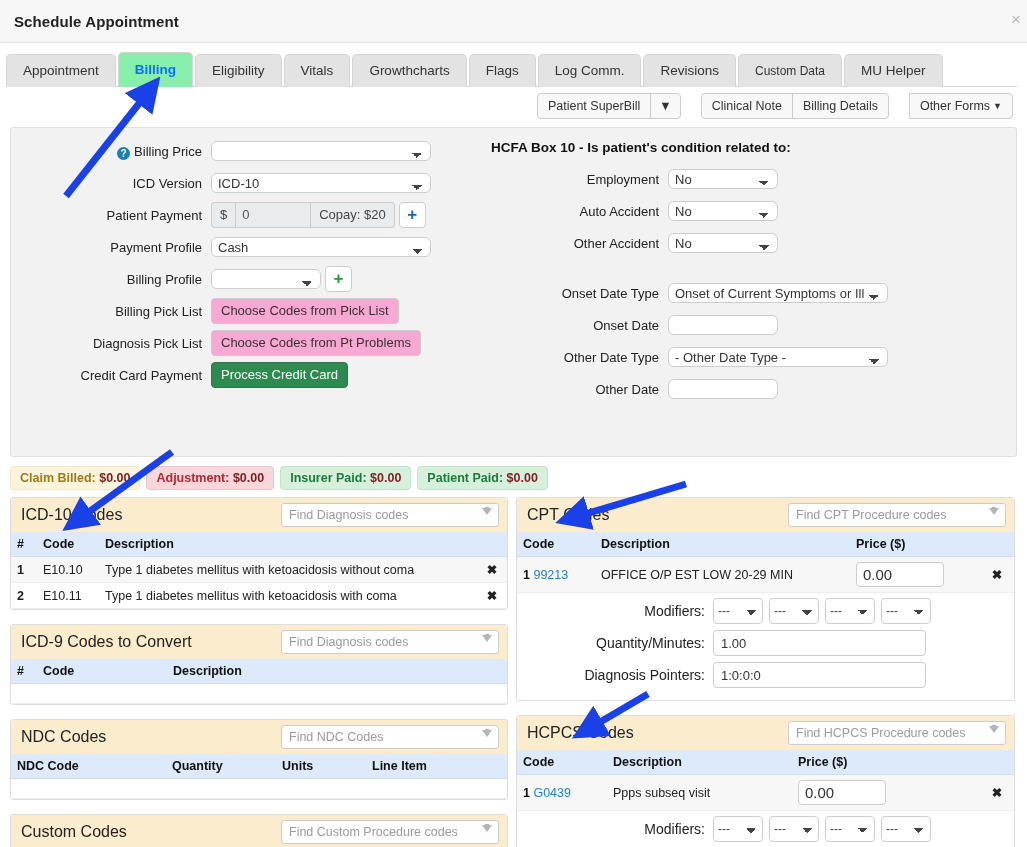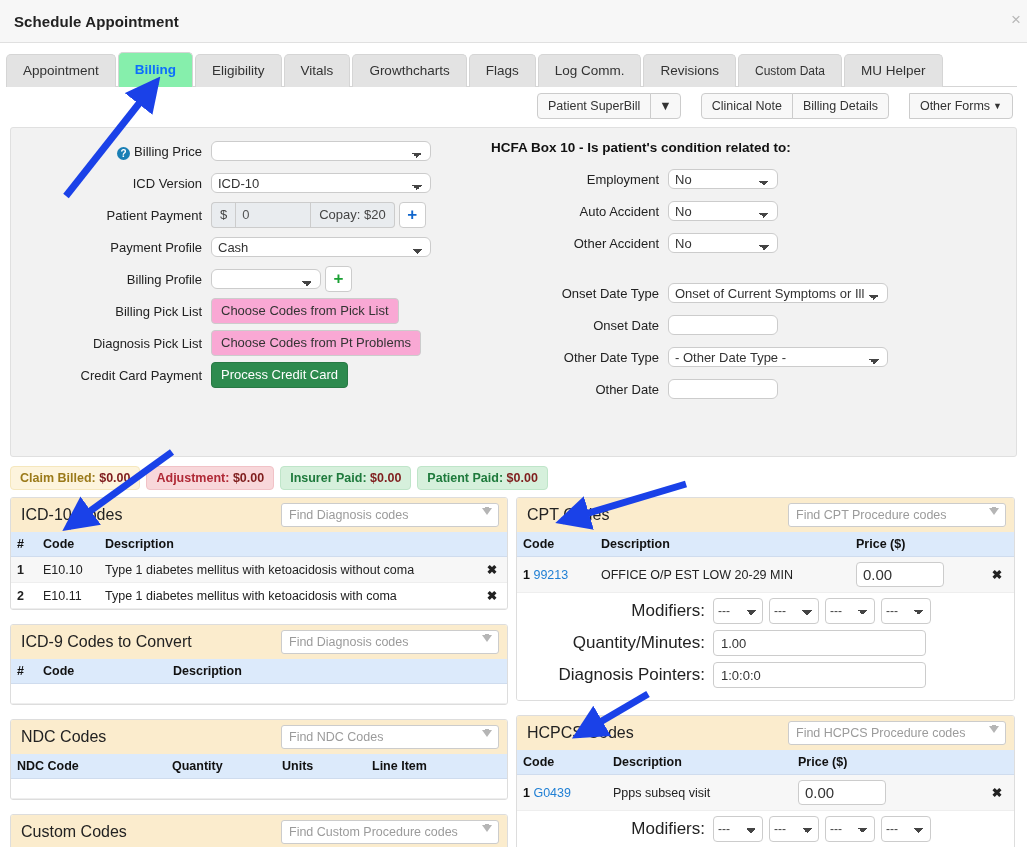--- a/index.html
+++ b/index.html
@@ -258,21 +258,21 @@
   }
   table.grid tr.zebra td { background:#f7f7f7; }
   .lnk { color:#1f7fd4; }
   .num { font-weight:bold; color:#111; }
   .xdel { color:#c00; font-weight:bold; font-size:13px; text-align:center; }
   .emptyrow td { height:20px; border-bottom:none; }
 
   
   .detail { padding:5px 10px 6px 0; background:#fff;}
   .drow { display:flex; align-items:center; margin-bottom:6px; }
-  .dlab { width:196px; text-align:right; padding-right:8px; font-size:17px; color:#222;}
+  .dlab { width:196px; text-align:right; padding-right:8px; font-size:14px; color:#222;}
   .msel {
     width:50px; height:26px; margin-right:6px;
     border:1px solid #ccc; border-radius:4px; background:#fff;
     font-size:12px; color:#444; padding:0 4px;
     -webkit-appearance:none; appearance:none;
     background-image:
       linear-gradient(45deg, transparent 50%, #444 50%),
       linear-gradient(135deg, #444 50%, transparent 50%);
     background-position: calc(100% - 11px) 11px, calc(100% - 6px) 11px;
     background-size:5px 5px, 5px 5px;

